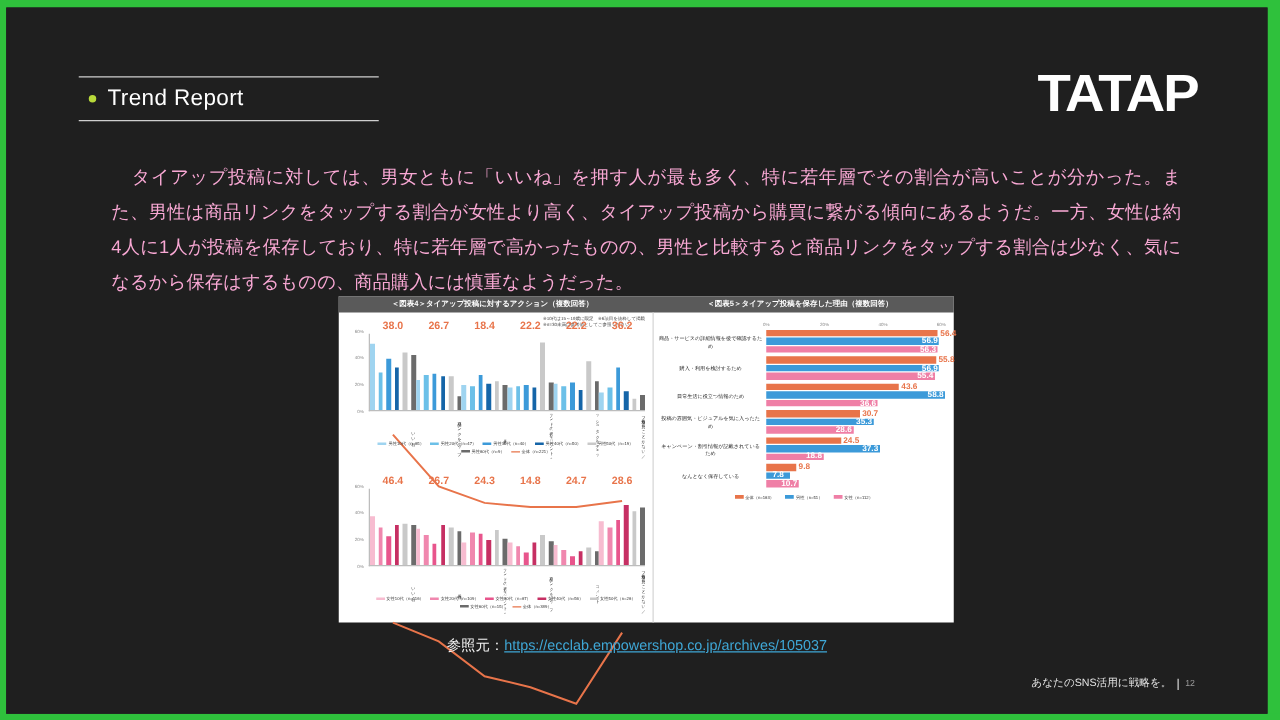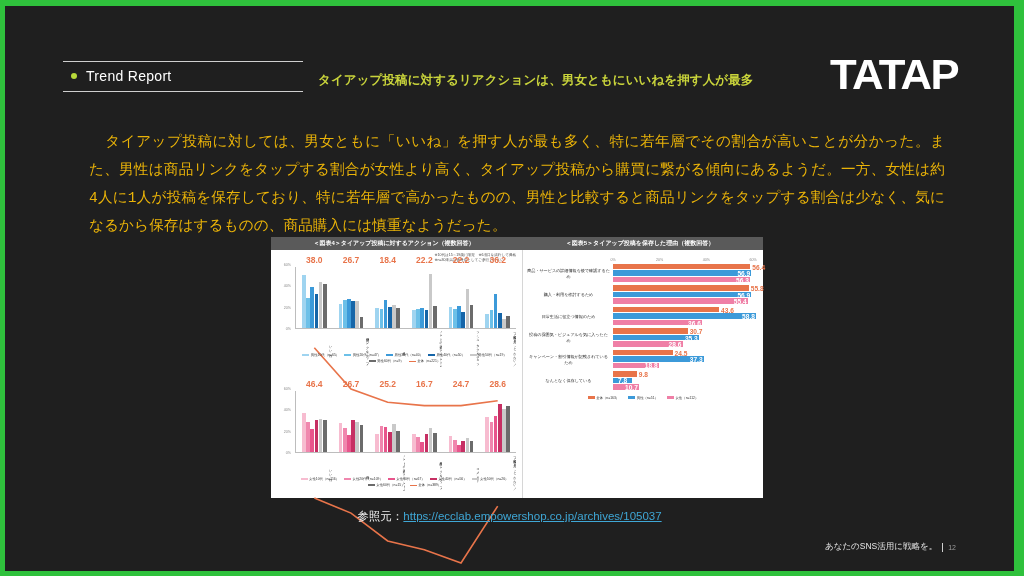--- a/index.html
+++ b/index.html
@@ -30,43 +30,42 @@
   .hdr-rule.bot { margin-top:0; }
   .hdr-title-row {
     display:flex; align-items:center; gap:9px;
     padding:6px 0 7px 8px;
   }
   .bullet-dot {
     width:6px; height:6px; border-radius:50%;
     background:#b8d93a; flex:none;
   }
   .hdr-title {
-    color:#ffffff; font-size:14px; letter-spacing:.3px;
+    color:#ffffff; font-size:18px; letter-spacing:.3px;
   }
   .hdr-sub {
     position:absolute; left:313px; top:66px;
     color:#c9d43b; font-size:12.5px; font-weight:bold;
     letter-spacing:.1px; white-space:nowrap;
   }
   .logo {
     position:absolute; right:56px; top:48px;
     color:#ffffff; font-size:42px; font-weight:bold;
     letter-spacing:-1.5px; line-height:1;
     font-family:"Liberation Sans","DejaVu Sans",sans-serif;
     transform:scaleX(1.04);
     transform-origin:right center;
   }
 
   
   .body-copy {
     position:absolute; left:84px; top:122px; width:856px;
-    color:#eab308; font-size:14.6px; line-height:1.92;
+    color:#f9a8d4; font-size:14.6px; line-height:1.92;
     text-align:justify; text-justify:inter-character;
     letter-spacing:.1px;
-    font-family:Liberation Mono, monospace;
   }
   .body-copy .indent { display:inline-block; width:16px; }
 
   
   .panel {
     position:absolute; left:266px; top:231px;
     width:492px; height:261px;
     background:#ffffff;
   }
   .panel-titlebar {
@@ -88,21 +87,21 @@
   .gc-plot {
     position:absolute; left:22px; right:4px; top:14px; height:62px;
     border-left:.5px solid #bdbdbd; border-bottom:.5px solid #bdbdbd;
   }
   .yaxis { position:absolute; left:0; top:12px; width:20px; height:64px; }
   .yaxis span {
     position:absolute; right:2px; font-size:3.6px; color:#888;
     transform:translateY(-50%);
   }
   .groups { position:absolute; inset:0; display:flex; align-items:flex-end; }
-  .group { flex:1; display:flex; align-items:flex-end; justify-content:center; gap:.6px; height:100%; position:relative; }
+  .group { flex:1; display:flex; align-items:flex-end; justify-content:space-between; gap:.6px; height:100%; position:relative; }
   .bar { width:3.6px; }
   .dlabel {
     position:absolute; top:-12px; left:50%; transform:translateX(-50%);
     font-size:8.5px; font-weight:bold; color:#e8744a; white-space:nowrap;
   }
   .xlabels {
     position:absolute; left:22px; right:4px; top:78px; height:36px;
     display:flex;
   }
   .xlab {
@@ -167,21 +166,20 @@
 
     <div class="hdr-title-wrap">
       <div class="hdr-rule"></div>
       <div class="hdr-title-row">
         <span class="bullet-dot"></span>
         <span class="hdr-title">Trend Report</span>
       </div>
       <div class="hdr-rule bot"></div>
     </div>
 
-    <div class="hdr-sub">タイアップ投稿に対するリアクションは、男女ともにいいねを押す人が最多</div>
     <div class="logo">TATAP</div>
 
     <div class="body-copy"><span class="indent"></span><span>タイアップ投稿に対しては、男女ともに「いいね」を押す人が最も多く、特に若年層でその割合が高いことが分かった。また、男性は商品リンクをタップする割合が女性より高く、タイアップ投稿から購買に繋がる傾向にあるようだ。一方、女性は約4人に1人が投稿を保存しており、特に若年層で高かったものの、男性と比較すると商品リンクをタップする割合は少なく、気になるから保存はするものの、商品購入には慎重なようだった。</span></div>
 
     <div class="panel">
       <div class="panel-titlebar">
         <div class="t">＜図表4＞タイアップ投稿に対するアクション（複数回答）</div>
         <div class="t">＜図表5＞タイアップ投稿を保存した理由（複数回答）</div>
       </div>
 
@@ -322,30 +320,30 @@
                   <div class="group">
                     <span class="dlabel" style="color: rgb(232, 116, 74);">26.7</span>
                     <div class="bar" style="background: rgb(247, 188, 208); height: 48.3333%;"></div>
                     <div class="bar" style="background: rgb(240, 135, 174); height: 40%;"></div>
                     <div class="bar" style="background: rgb(232, 85, 140); height: 28.3333%;"></div>
                     <div class="bar" style="background: rgb(198, 47, 99); height: 51.6667%;"></div>
                     <div class="bar" style="background: rgb(201, 201, 201); height: 50%;"></div>
                     <div class="bar" style="background: rgb(107, 107, 107); height: 45%;"></div>
                   </div>
                   <div class="group">
-                    <span class="dlabel" style="color: rgb(232, 116, 74);">25.2</span>
+                    <span class="dlabel" style="color: rgb(232, 116, 74);">24.3</span>
                     <div class="bar" style="background: rgb(247, 188, 208); height: 30%;"></div>
                     <div class="bar" style="background: rgb(240, 135, 174); height: 43.3333%;"></div>
                     <div class="bar" style="background: rgb(232, 85, 140); height: 41.6667%;"></div>
                     <div class="bar" style="background: rgb(198, 47, 99); height: 33.3333%;"></div>
                     <div class="bar" style="background: rgb(201, 201, 201); height: 46.6667%;"></div>
                     <div class="bar" style="background: rgb(107, 107, 107); height: 35%;"></div>
                   </div>
                   <div class="group">
-                    <span class="dlabel" style="color: rgb(232, 116, 74);">16.7</span>
+                    <span class="dlabel" style="color: rgb(232, 116, 74);">14.8</span>
                     <div class="bar" style="background: rgb(247, 188, 208); height: 30%;"></div>
                     <div class="bar" style="background: rgb(240, 135, 174); height: 25%;"></div>
                     <div class="bar" style="background: rgb(232, 85, 140); height: 16.6667%;"></div>
                     <div class="bar" style="background: rgb(198, 47, 99); height: 30%;"></div>
                     <div class="bar" style="background: rgb(201, 201, 201); height: 40%;"></div>
                     <div class="bar" style="background: rgb(107, 107, 107); height: 31.6667%;"></div>
                   </div>
                   <div class="group">
                     <span class="dlabel" style="color: rgb(232, 116, 74);">24.7</span>
                     <div class="bar" style="background: rgb(247, 188, 208); height: 26.6667%;"></div>

